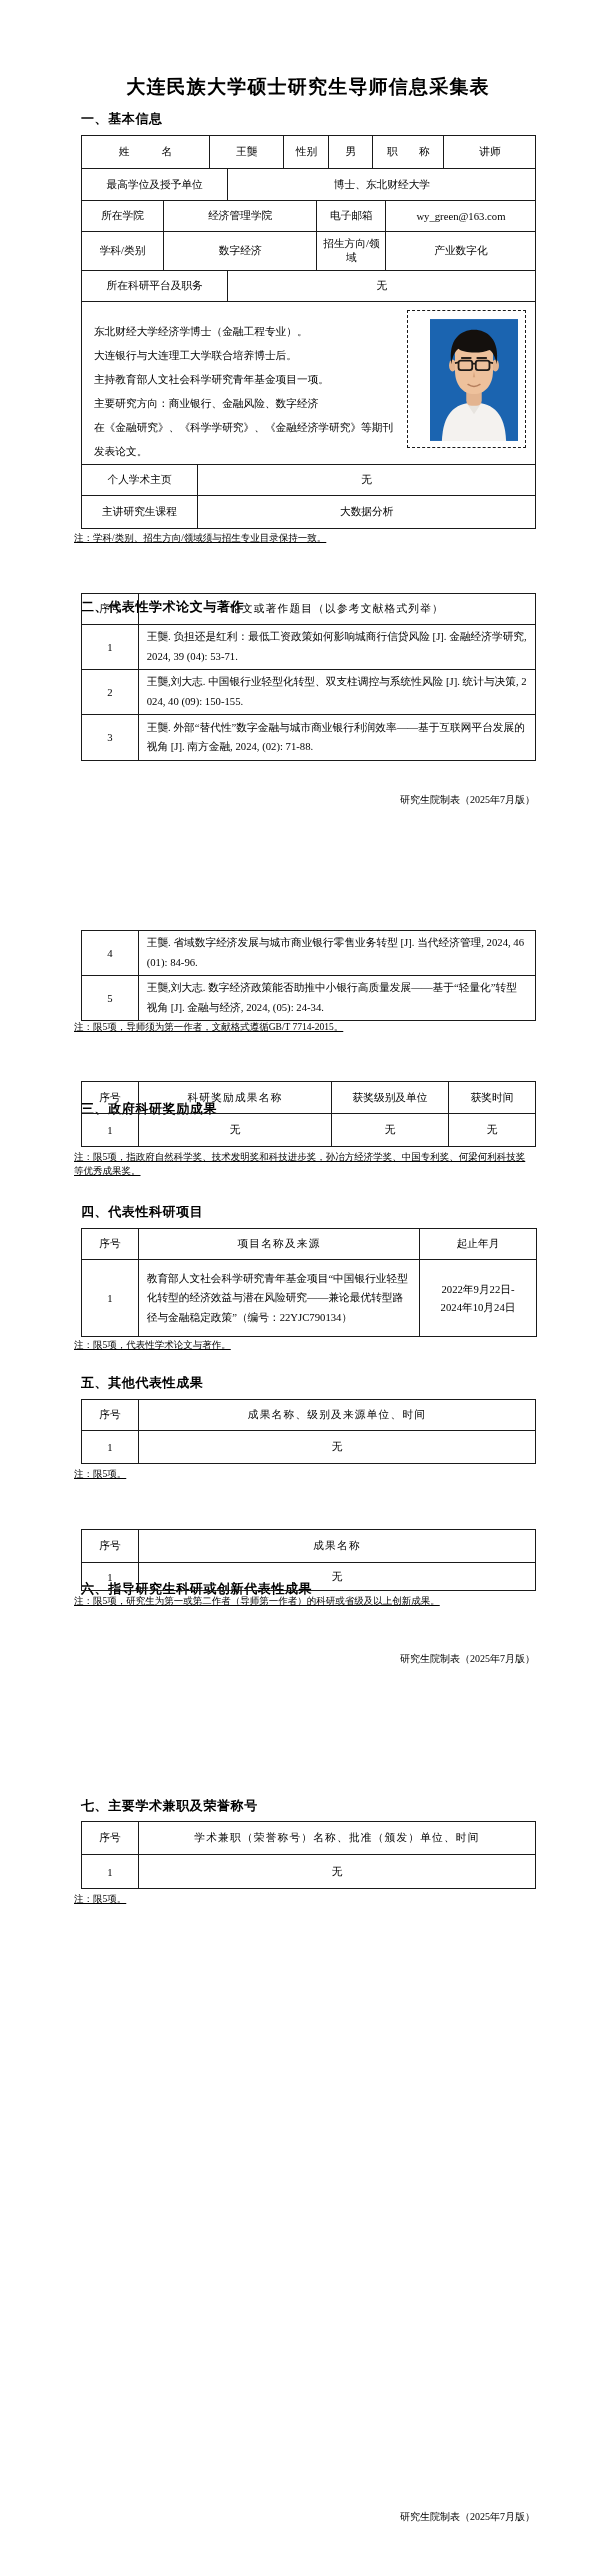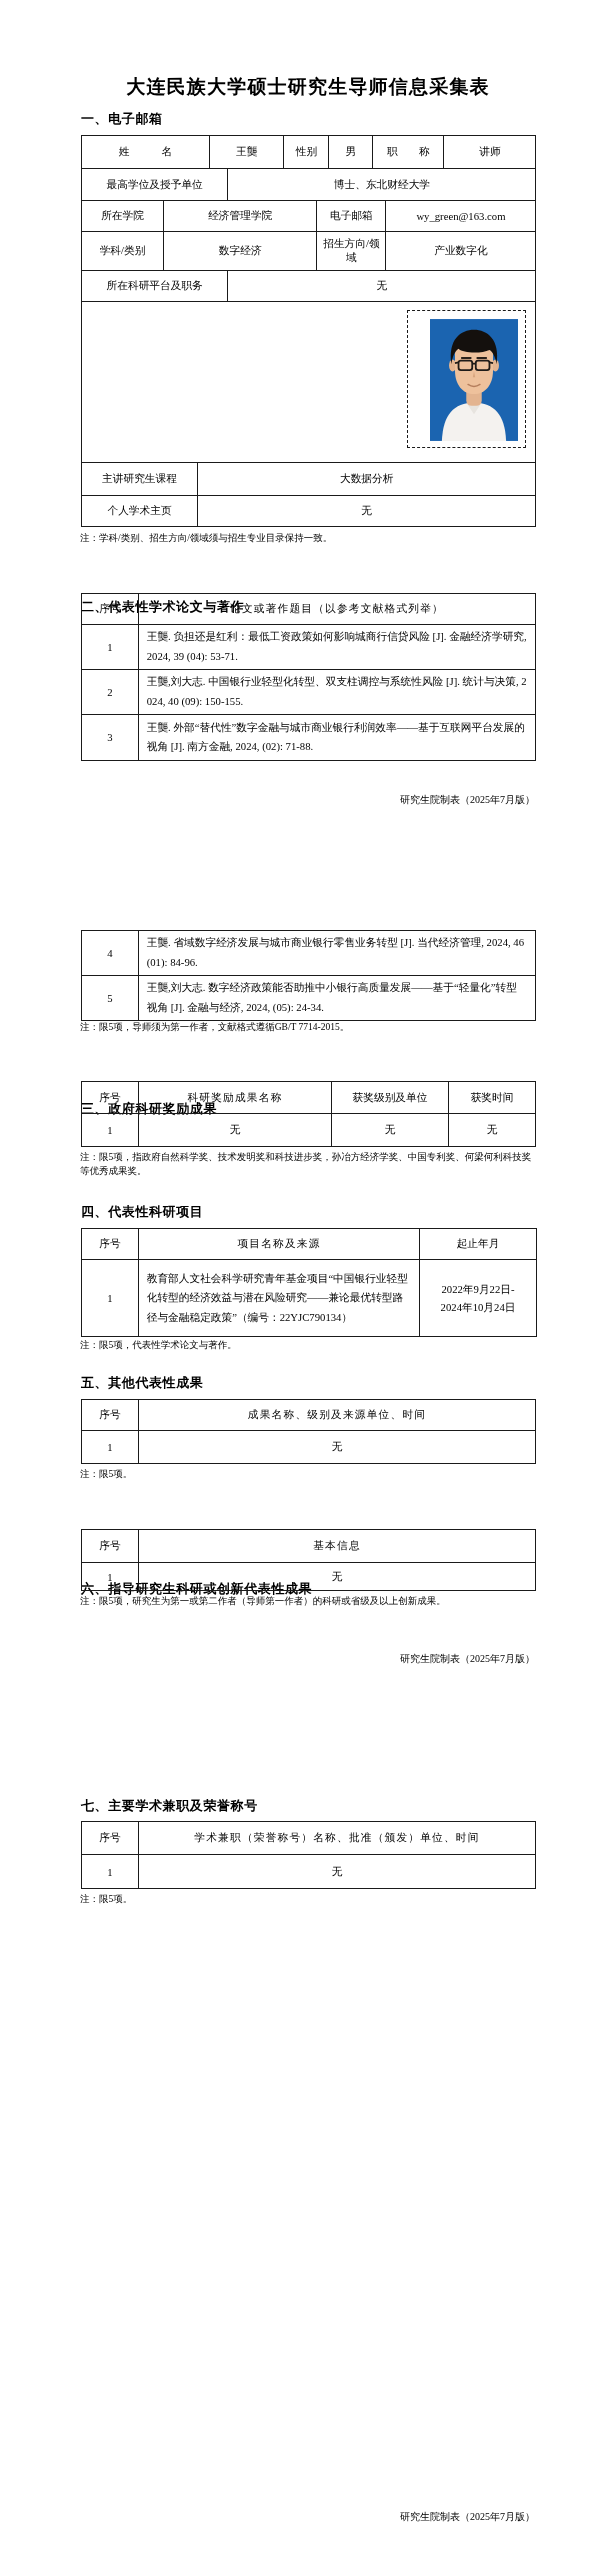--- a/index.html
+++ b/index.html
@@ -19,40 +19,40 @@
   table.tbl{
     position:absolute;left:81px;width:454px;border-collapse:collapse;
     table-layout:fixed;border:1.2px solid #1a1a1a;
   }
   table.tbl td{
     border:0.6px solid #1a1a1a;font-size:10.7px;text-align:center;
     vertical-align:middle;padding:1.2px 3.6px;overflow:hidden;word-break:break-all;
   }
   table.tbl td.txt-left{text-align:left;padding:2.4px 7.7px;line-height:19.6px;}
   td.hdr{letter-spacing:1.2px;}
-  .note{left:80px;width:454px;font-size:9.5px;line-height:13.6px;}
+  .note{left:74px;width:454px;font-size:9.5px;line-height:13.6px;text-decoration:underline;}
   .pagefooter{left:81px;width:454px;text-align:right;font-size:10px;}
   .bio-cell{position:relative;vertical-align:top;}
   .bio-text{
     text-align:left;padding:15.4px 8.3px 0 8.3px;line-height:24px;font-size:10.7px;width:308px;
   }
   .photo-frame{
     position:absolute;top:8.3px;right:9.5px;width:117px;height:136px;
     border:1.2px dashed #1a1a1a;
   }
   .photo{position:absolute;top:7.7px;left:22.5px;width:88px;height:122px;}
   .period-line{line-height:18px;}
   .proj-text{line-height:18px;}
 </style>
 </head>
 <body>
 
 <h1 class="abs doc-title" style="top:74px;">大连民族大学硕士研究生导师信息采集表</h1>
 
-<h2 class="abs sec-heading" style="top:110px;">一、电子邮箱</h2>
+<h2 class="abs sec-heading" style="top:110px;">一、基本信息</h2>
 
 <table class="tbl" style="top:135px;">
   <colgroup>
     <col style="width:82px">
       <col style="width:34px">
       <col style="width:12px">
       <col style="width:18.4px">
     <col style="width:56px">
       <col style="width:33px">
       <col style="width:12px">
@@ -85,20 +85,27 @@
     <td colspan="5">数字经济</td>
     <td colspan="3">招生方向/领域</td>
     <td colspan="2">产业数字化</td>
   </tr>
   <tr style="height:31px">
     <td colspan="4">所在科研平台及职务</td>
     <td colspan="7">无</td>
   </tr>
   <tr style="height:161px">
     <td colspan="11" class="bio-cell">
+      <div class="bio-text">
+        <div>东北财经大学经济学博士（金融工程专业）。</div>
+        <div>大连银行与大连理工大学联合培养博士后。</div>
+        <div>主持教育部人文社会科学研究青年基金项目一项。</div>
+        <div>主要研究方向：商业银行、金融风险、数字经济</div>
+        <div>在《金融研究》、《科学学研究》、《金融经济学研究》等期刊发表论文。</div>
+      </div>
       <div class="photo-frame">
         <svg class="photo" viewBox="0 0 148 205">
           <rect x="0" y="0" width="148" height="205" fill="#1b64b0"></rect>
 
           <path d="M20,205 C22,160 40,142 74,140 C108,142 126,160 128,205 Z" fill="#f4f2ef"></path>
           <path d="M62,142 L74,160 L86,142 L80,138 L68,138 Z" fill="#e7e4df"></path>
 
           <rect x="61" y="112" width="26" height="34" rx="9" fill="#e3b490"></rect>
 
           <ellipse cx="38" cy="78" rx="6" ry="10" fill="#e3b490"></ellipse>
@@ -116,27 +123,27 @@
           <line x1="71" y1="75" x2="77" y2="75" stroke="#1f1b18" stroke-width="3"></line>
           <line x1="42" y1="74" x2="48" y2="73" stroke="#1f1b18" stroke-width="3"></line>
           <line x1="100" y1="73" x2="106" y2="74" stroke="#1f1b18" stroke-width="3"></line>
 
           <path d="M74,88 L72,98 L76,98 Z" fill="#d8a57e"></path>
           <path d="M64,110 C70,114 78,114 84,110" fill="none" stroke="#b57e5d" stroke-width="2.5" stroke-linecap="round"></path>
         </svg>
       </div>
     </td>
   </tr>
+  <tr style="height:31px">
+    <td colspan="2">个人学术主页</td>
+    <td colspan="9">无</td>
+  </tr>
   <tr style="height:33px">
     <td colspan="2">主讲研究生课程</td>
     <td colspan="9">大数据分析</td>
-  </tr>
-  <tr style="height:31px">
-    <td colspan="2">个人学术主页</td>
-    <td colspan="9">无</td>
   </tr>
 </tbody>
   </table>
 
 <div class="abs note" style="top:532px;">注：学科/类别、招生方向/领域须与招生专业目录保持一致。</div>
 
 <h2 class="abs sec-heading" style="top:566px;margin-top:32px;">二、代表性学术论文与著作</h2>
 
 <table class="tbl" style="top:593px;">
   <colgroup>
@@ -262,21 +269,21 @@
 <h2 class="abs sec-heading" style="top:1580px;">六、指导研究生科研或创新代表性成果</h2>
 
 <table class="tbl" style="top:1529px;">
   <colgroup>
       <col style="width:57px">
       <col style="width:397px">
     </colgroup>
   <tbody>
       <tr style="height:33px">
     <td>序号</td>
-    <td class="hdr">基本信息</td>
+    <td class="hdr">成果名称</td>
   </tr>
   <tr style="height:28px">
     <td>1</td>
     <td>无</td>
   </tr>
 </tbody>
   </table>
 
 <div class="abs note" style="top:1595px;">注：限5项，研究生为第一或第二作者（导师第一作者）的科研或省级及以上创新成果。</div>
 

